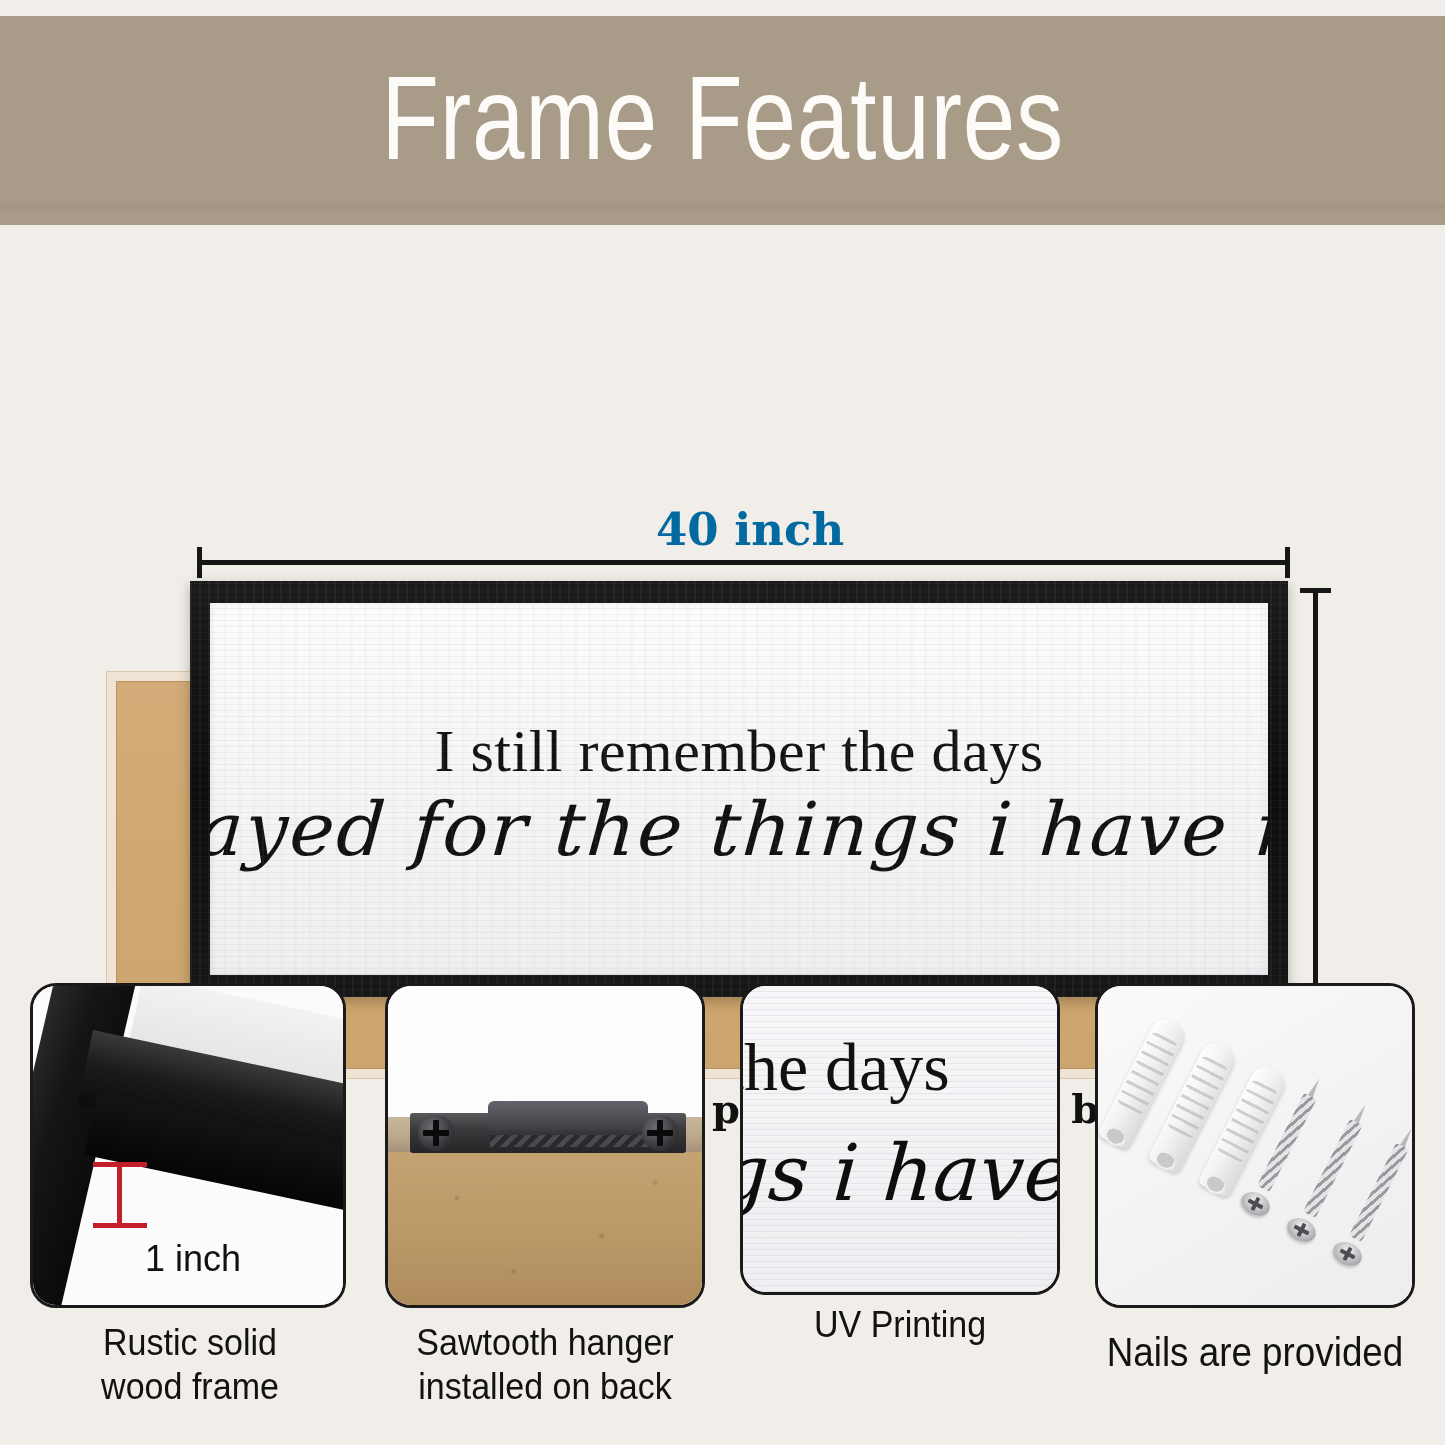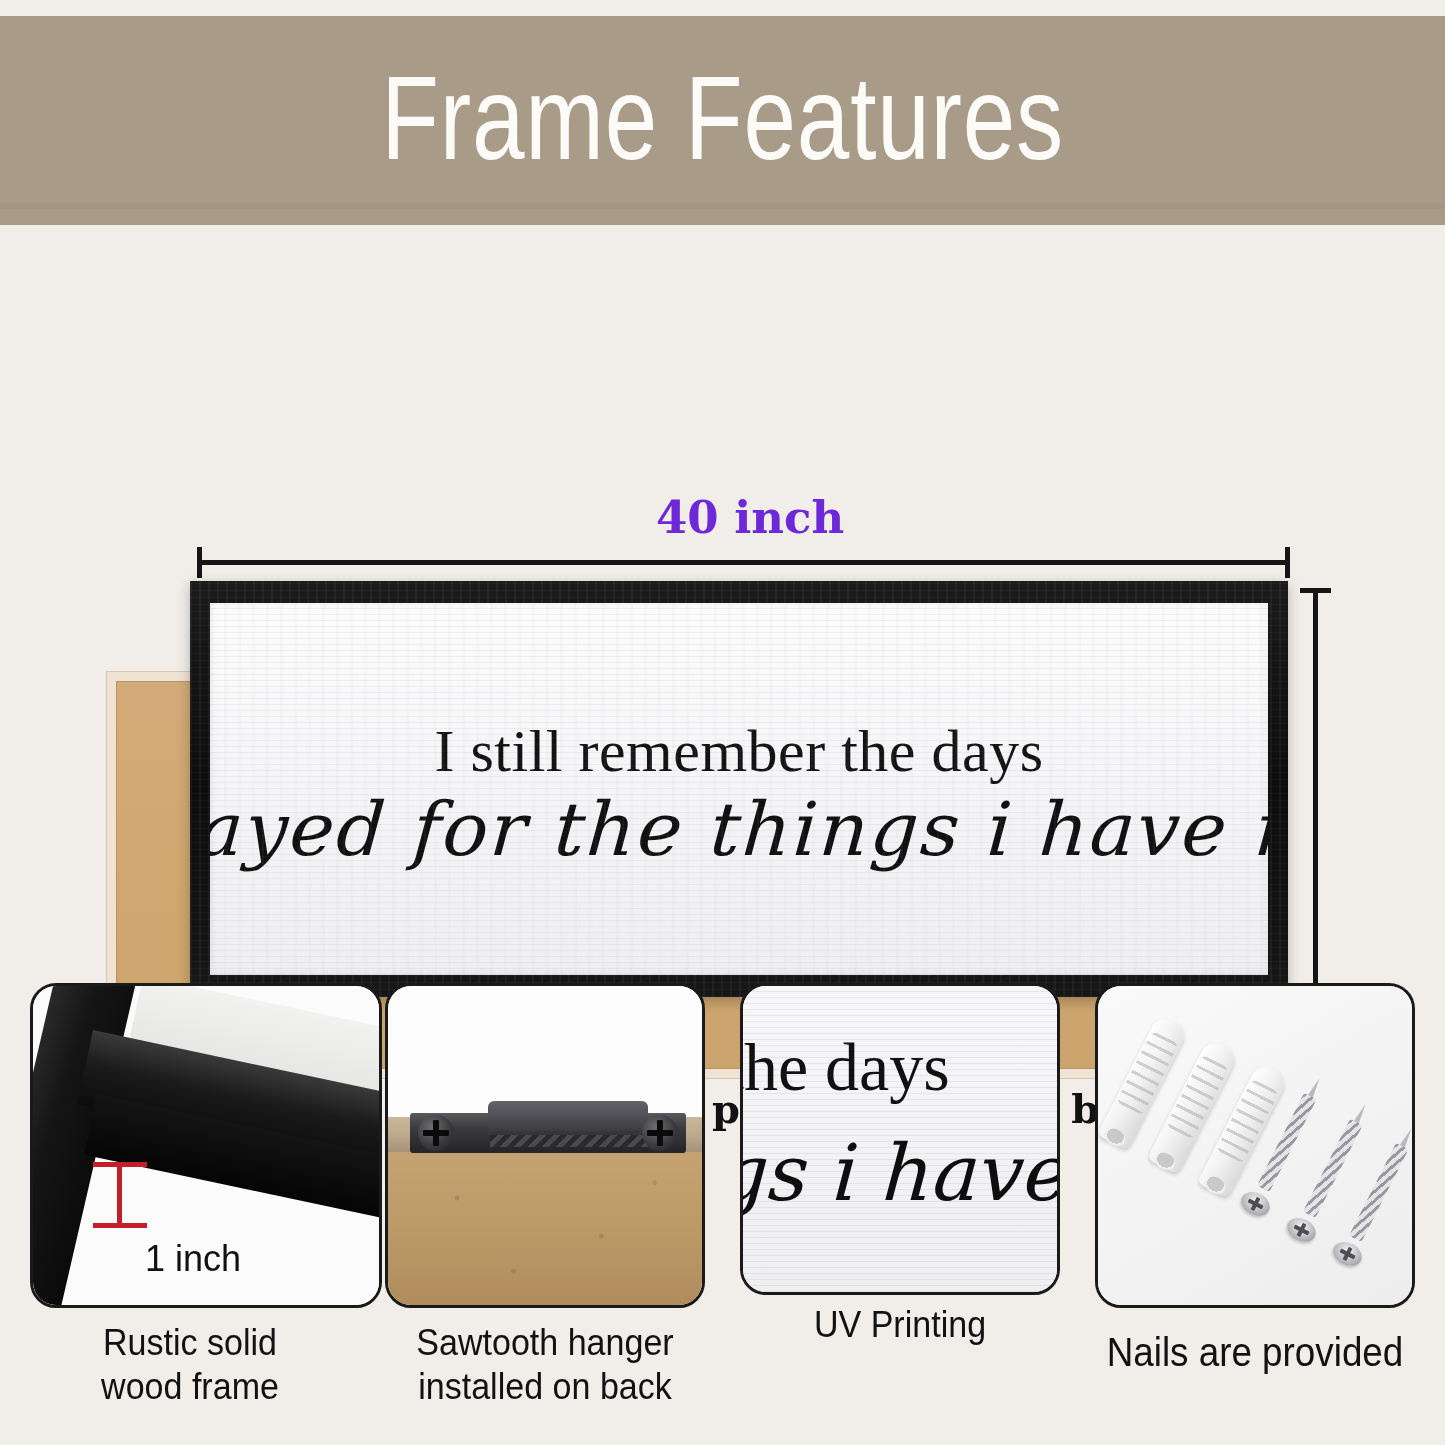--- a/index.html
+++ b/index.html
@@ -31,24 +31,24 @@
   .header-shade{
     position:absolute;left:0;top:203px;width:1445px;height:6px;
     background:#9E927F;opacity:.55;
   }
 
   
   .hero{position:absolute;left:0;top:209px;width:1445px;height:770px;}
 
   
   .dim-w-label{
-    position:absolute;left:560px;top:282px;width:380px;
+    position:absolute;left:560px;top:294px;width:380px;
     text-align:center;
     font-family:"DejaVu Serif", serif;
-    font-size:45px;font-weight:700;color:#6d28d9;
+    font-size:45px;font-weight:700;color:#0369a1;
     letter-spacing:0px;
   }
   .dim-w-line{
     position:absolute;left:197px;top:351px;width:1093px;height:5px;
     background:#161616;
   }
   .dim-w-cap-l{position:absolute;left:197px;top:338px;width:5px;height:31px;background:#161616;}
   .dim-w-cap-r{position:absolute;left:1285px;top:338px;width:5px;height:31px;background:#161616;}
 
   
@@ -154,21 +154,21 @@
     text-align:center;
     font-family:"Liberation Sans", sans-serif;
     font-size:37px;
     color:#121212;
     line-height:1.18;
     transform:scaleX(0.92);
   }
 
   
   #card1{left:30px;top:5px;}
-  #card1 .card-box{width:352px;height:325px;padding-left:13px;}
+  #card1 .card-box{width:316px;height:325px;padding-left:13px;}
   .c1-white{position:absolute;inset:0;background:#FBFBFB;}
   .c1-rail-a{
     position:absolute;left:26px;top:-26px;width:80px;height:340px;
     background:linear-gradient(95deg,#2b2b2b 0%,#151515 40%,#0a0a0a 100%);
     transform:rotate(13deg);transform-origin:top left;
   }
   .c1-rail-b{
     position:absolute;left:60px;top:44px;width:360px;height:76px;
     background:linear-gradient(180deg,#3a3a3a 0%,#1b1b1b 45%,#0c0c0c 100%);
     transform:rotate(12deg);transform-origin:top left;

